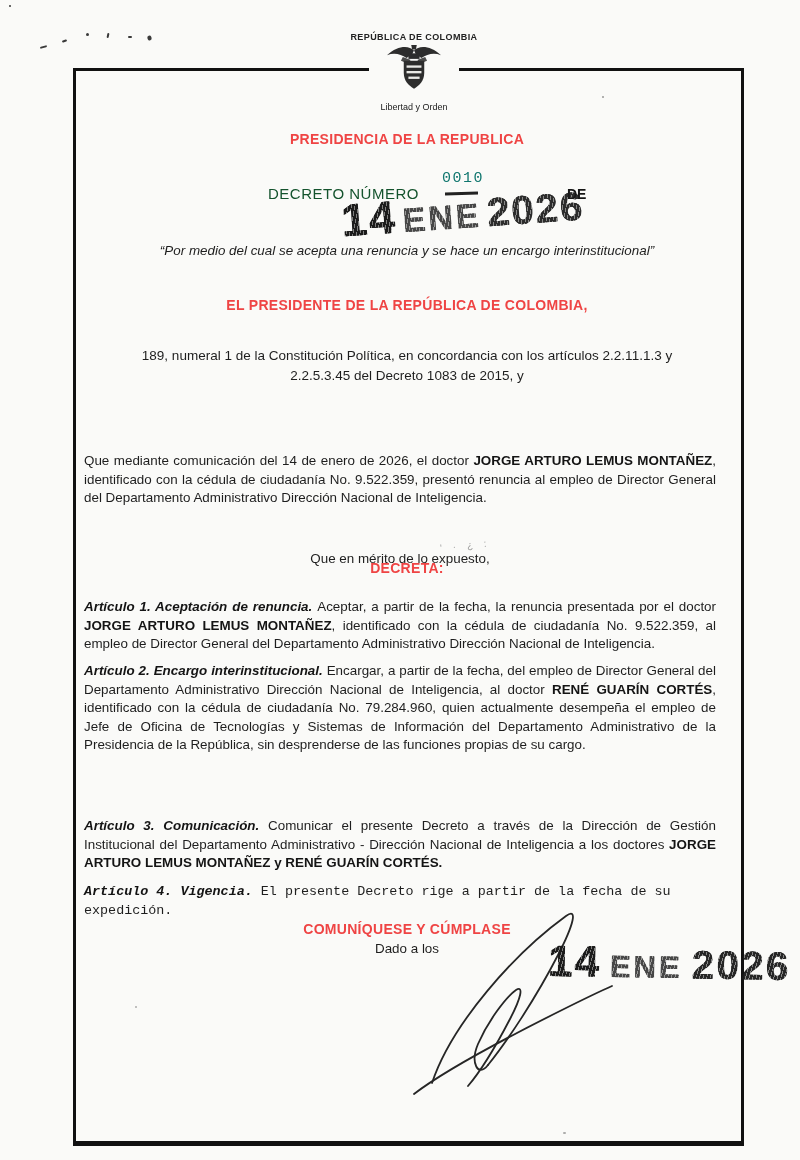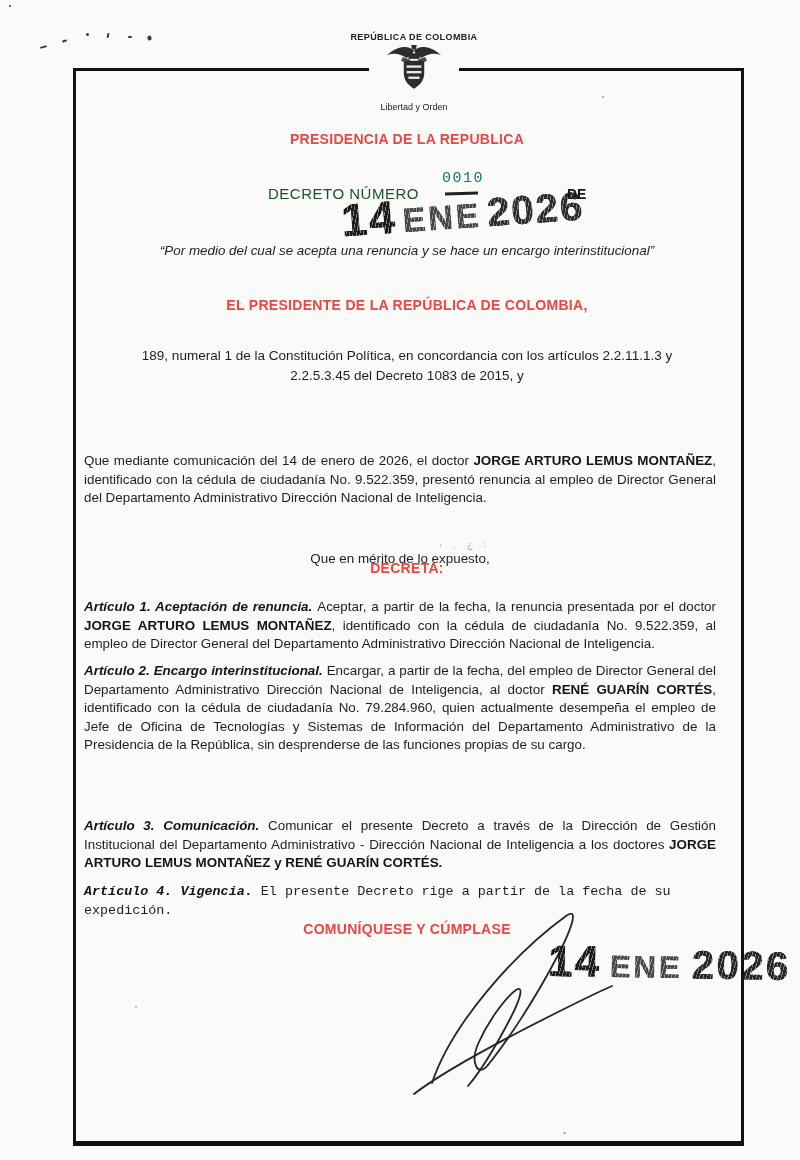--- a/index.html
+++ b/index.html
@@ -140,20 +140,21 @@
   <div class="para p-merito">Que en mérito de lo expuesto,</div>
 
   <div class="cblock heading decreta-h">DECRETA:</div>
 
   <div class="para p-art1"><span class="b i">Artículo 1. </span><span class="b i">Aceptación de renuncia. </span><span>Aceptar, a partir de la fecha, la renuncia presentada por el doctor </span><span class="b">JORGE ARTURO LEMUS MONTAÑEZ</span><span>, identificado con la cédula de ciudadanía No. 9.522.359, al empleo de Director General del Departamento Administrativo Dirección Nacional de Inteligencia.</span></div>
   <div class="para p-art2"><span class="b i">Artículo 2. </span><span class="b i">Encargo interinstitucional. </span><span>Encargar, a partir de la fecha, del empleo de Director General del Departamento Administrativo Dirección Nacional de Inteligencia, al doctor </span><span class="b">RENÉ GUARÍN CORTÉS</span><span>, identificado con la cédula de ciudadanía No. 79.284.960, quien actualmente desempeña el empleo de Jefe de Oficina de Tecnologías y Sistemas de Información del Departamento Administrativo de la Presidencia de la República, sin desprenderse de las funciones propias de su cargo.</span></div>
   <div class="para p-art3"><span class="b i">Artículo 3. </span><span class="b i">Comunicación. </span><span>Comunicar el presente Decreto a través de la Dirección de Gestión Institucional del Departamento Administrativo - Dirección Nacional de Inteligencia a los doctores </span><span class="b">JORGE ARTURO LEMUS MONTAÑEZ y RENÉ GUARÍN CORTÉS.</span></div>
   <div class="para p-art4"><span class="b i">Artículo 4. </span><span class="b i">Vigencia. </span><span>El presente Decreto rige a partir de la fecha de su expedición.</span></div>
 
   <div class="cblock heading comuniquese">COMUNÍQUESE Y CÚMPLASE</div>
+  <div class="cblock dado">Dado a los</div>
 
   <svg class="signature" width="230" height="200" viewBox="0 0 230 200">
     <g fill="none" stroke="#262626" stroke-width="1.8" stroke-linecap="round">
       <path d="M32 185 C52 125 115 55 166 18 C178 9 174 26 158 57 C136 100 106 145 88 167"></path>
       <path d="M88 167 C78 180 70 165 78 146 C88 123 106 99 116 92 C124 87 121 100 110 121 C97 146 80 174 68 188"></path>
       <path d="M14 196 C40 176 100 143 160 113 C178 104 196 95 212 88"></path>
     </g>
   </svg>
 
   <div class="stamp stamp-bottom">

